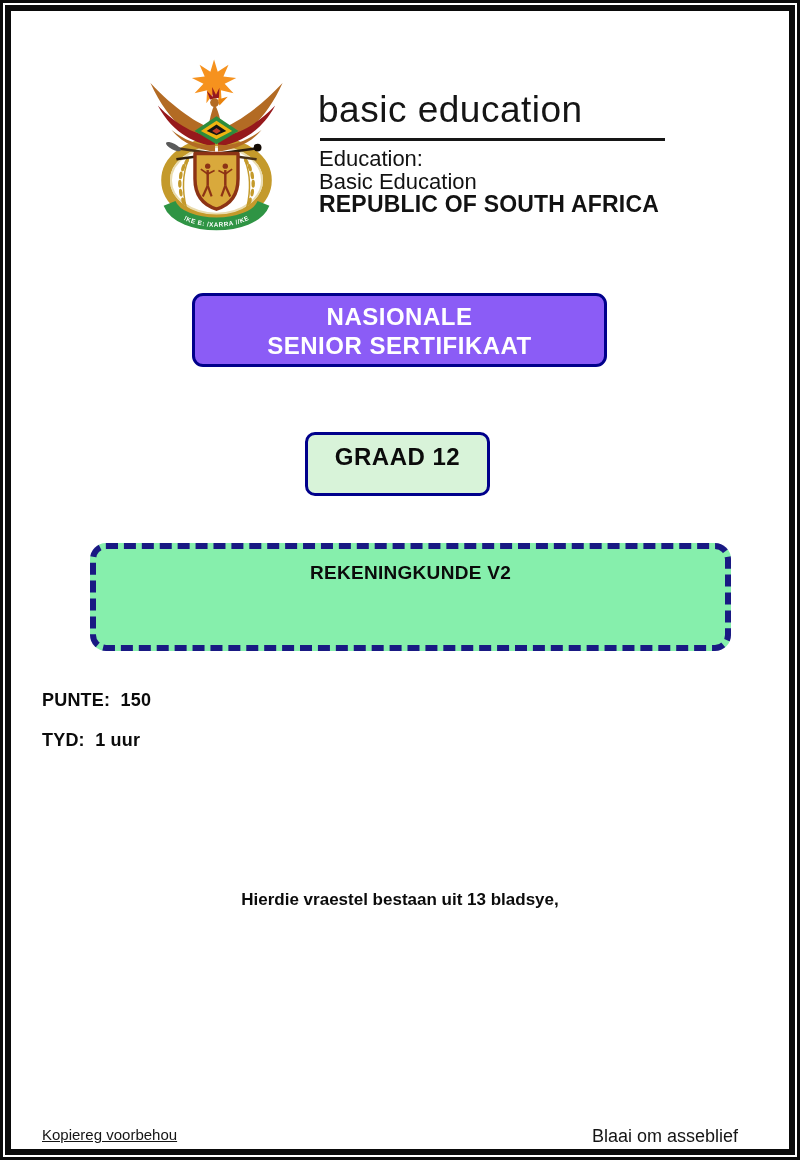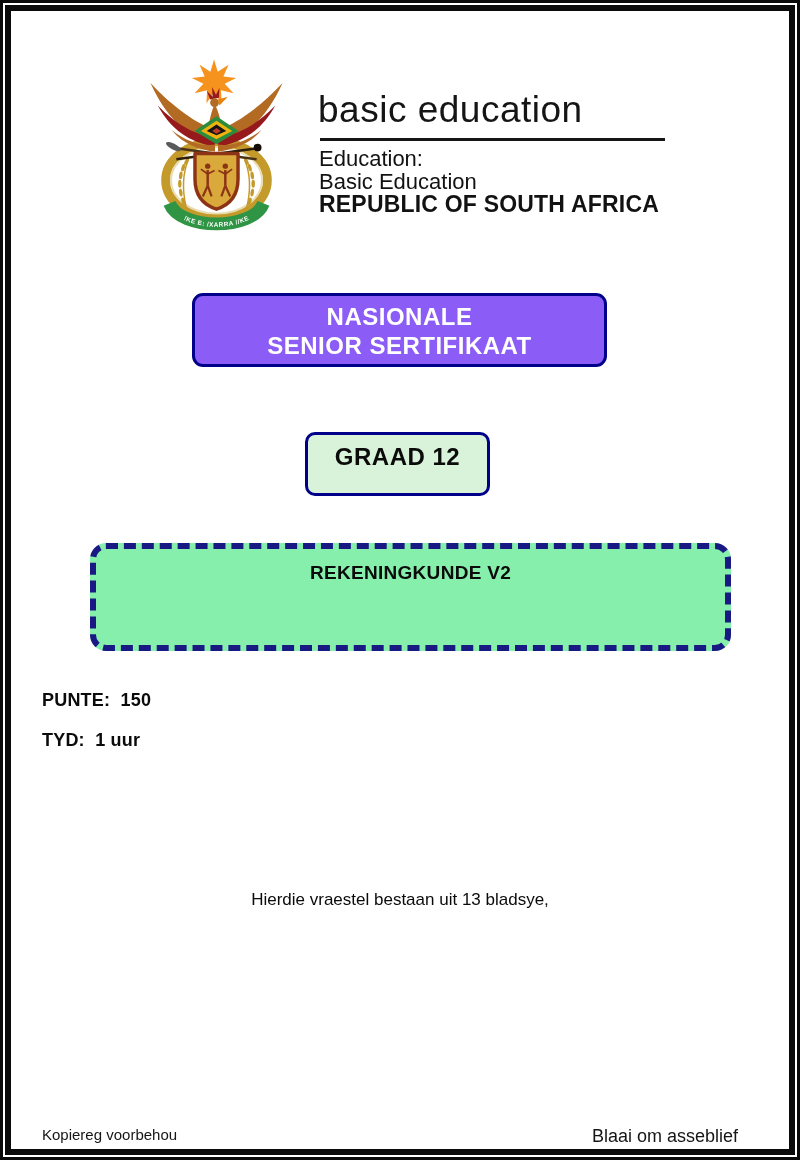--- a/index.html
+++ b/index.html
@@ -43,24 +43,24 @@
   .subject-session { margin-top:25px; }
 
   .marks, .time {
     position:absolute; left:42px; font-weight:bold; font-size:18px; white-space:pre; letter-spacing:0.2px;
   }
   .marks { top:690px; }
   .time  { top:730px; }
 
   .note {
     position:absolute; left:0; top:889px; width:800px; text-align:center;
-    font-weight:normal; font-size:17px; line-height:21px;
+    font-weight:bold; font-size:17px; line-height:21px;
   }
 
-  .footer-left  { position:absolute; left:42px;  top:1126px; font-size:15px; color:#151515; }
+  .footer-left  { position:absolute; left:42px;  top:1126px; font-size:15px; color:#151515;text-decoration:underline; }
   .footer-right { position:absolute; right:62px; top:1126px; font-size:18px; color:#151515; }
 </style>
 </head>
 <body>
 
 <div class="page">
   <div class="border-outer"></div>
   <div class="border-inner"></div>
 
   <div class="logo">

